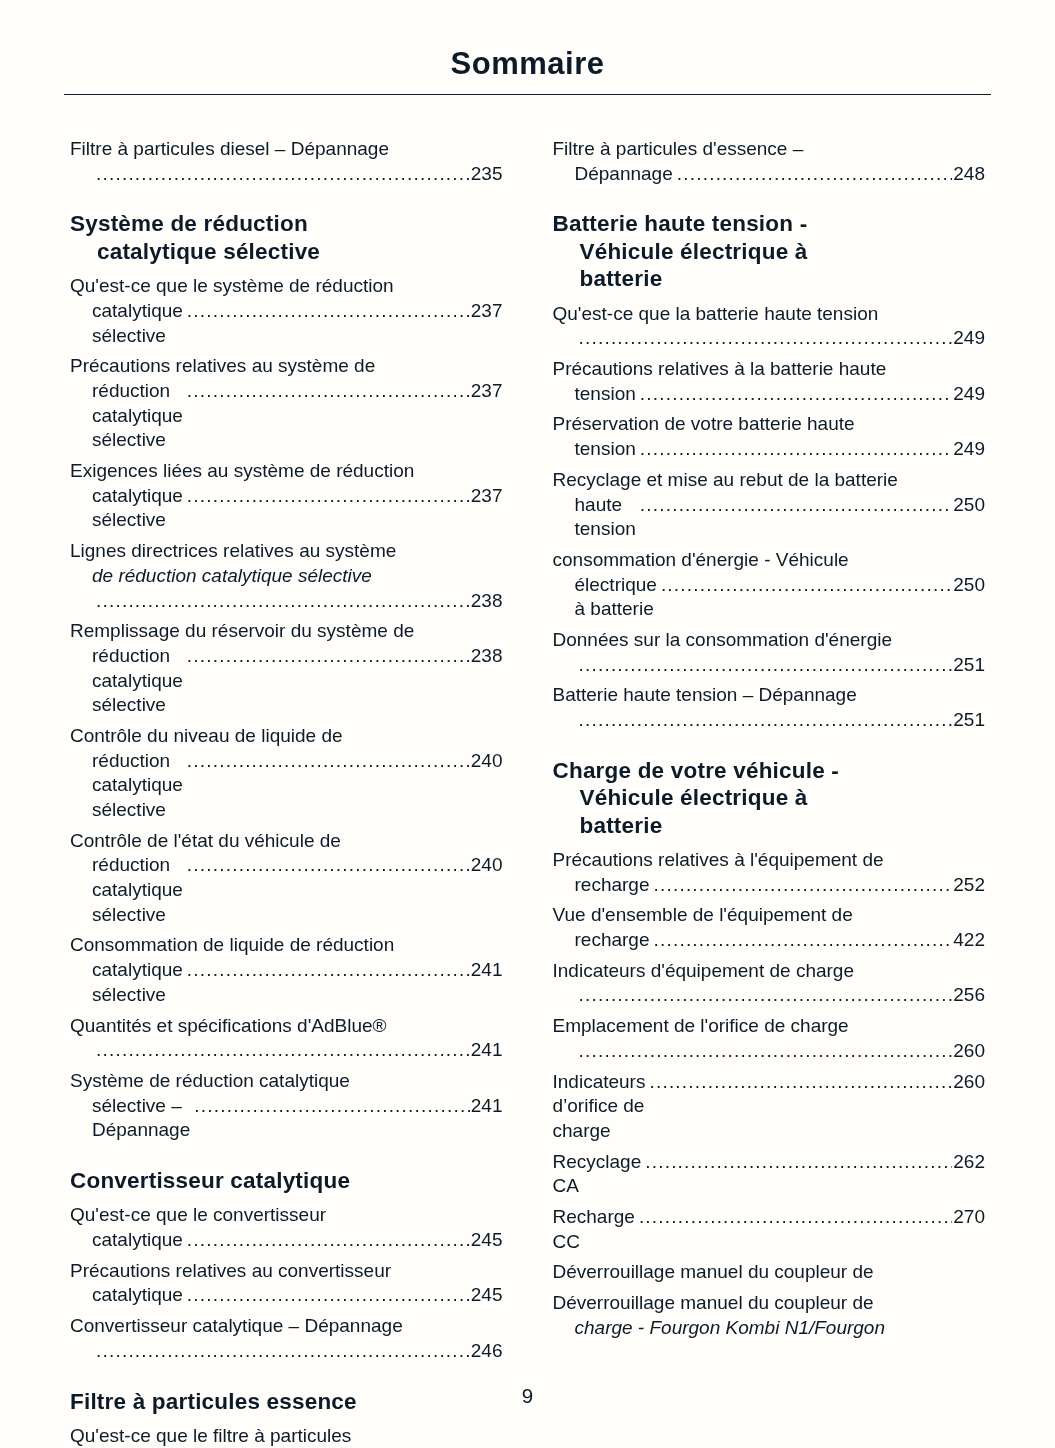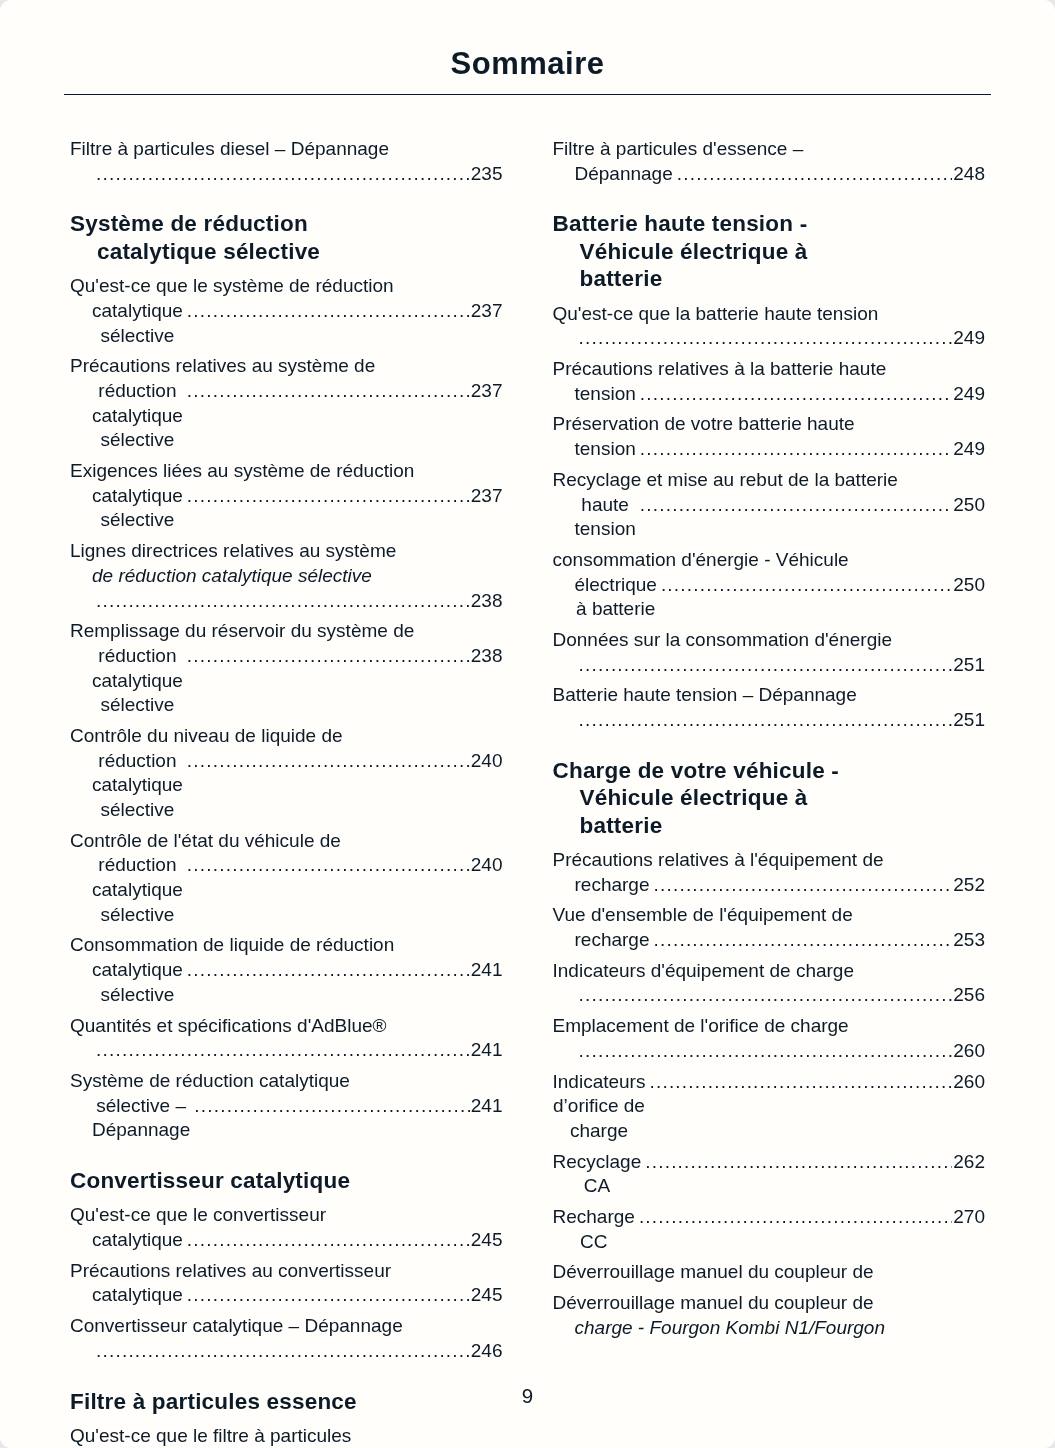--- a/index.html
+++ b/index.html
@@ -6,21 +6,20 @@
     --ink:#0d1a28;
     --paper:#fffefb;
   }
   html,body{margin:0;padding:0;background:#e8e8e8;}
   .page{
     width:1055px;height:1448px;margin:0 auto;
     background:var(--paper);color:var(--ink);
     font-family:"Liberation Sans",sans-serif;
     position:relative;box-sizing:border-box;
     padding:38px 42px 0 42px;
-    border-radius:11px;
   }
   .page-title{
     text-align:center;font-size:31px;font-weight:bold;
     margin:8px 0 12px 0;letter-spacing:.5px;
   }
   .title-rule{
     border:none;border-top:1.6px solid var(--ink);
     margin:0 22px 42px 22px;
   }
   .cols{display:flex;gap:50px;padding:0 28px;}
@@ -31,21 +30,21 @@
   }
   .section-heading .hline{display:block;}
   .section-heading .hline + .hline{padding-left:27px;}
   .entry{
     font-size:19px;line-height:1.3;margin:0 0 6px 0;
   }
   .entry .pre{display:block;}
   .entry .pre + .pre{padding-left:22px;font-style:italic;}
   .lastline{display:flex;align-items:baseline;}
   .lastline.indent{padding-left:22px;}
-  .lastline .txt{white-space:pre-wrap;text-align:center;}
+  .lastline .txt{white-space:pre-wrap;}
   .dots{
     flex:1 1 auto;overflow:hidden;white-space:nowrap;
     margin:0 1px 0 4px;letter-spacing:1.2px;min-width:14px;
   }
   .dots::after{
     content:"......................................................................................................................................";
   }
   .pg{flex:0 0 auto;}
   .footer-pagenum{
     position:absolute;left:0;right:0;bottom:40px;
@@ -268,21 +267,21 @@
             <span class="txt">recharge</span>
             <span class="dots"></span>
             <span class="pg">252</span>
           </span>
         </div>
         <div class="entry">
           <span class="pre">Vue d'ensemble de l'équipement de</span>
           <span class="lastline indent">
             <span class="txt">recharge</span>
             <span class="dots"></span>
-            <span class="pg">253</span>
+            <span class="pg">422</span>
           </span>
         </div>
         <div class="entry">
           <span class="pre">Indicateurs d'équipement de charge</span>
           <span class="lastline indent">
             <span class="txt"></span>
             <span class="dots"></span>
             <span class="pg">256</span>
           </span>
         </div>

